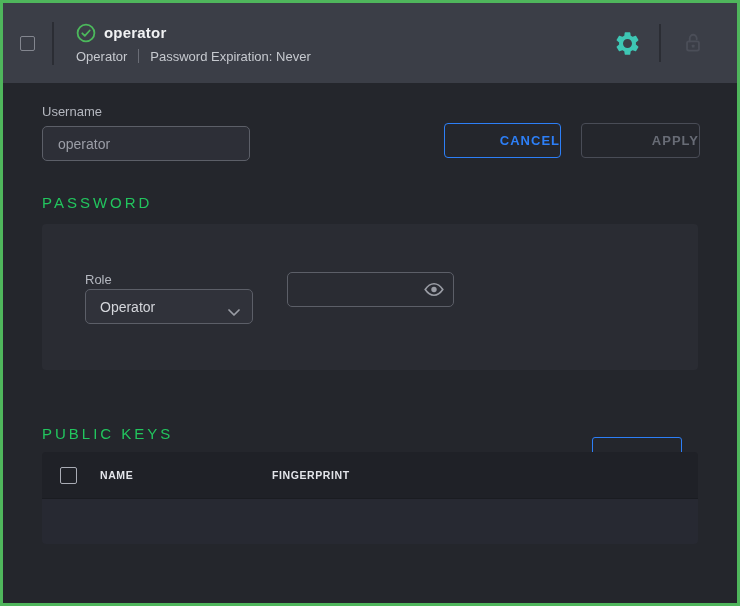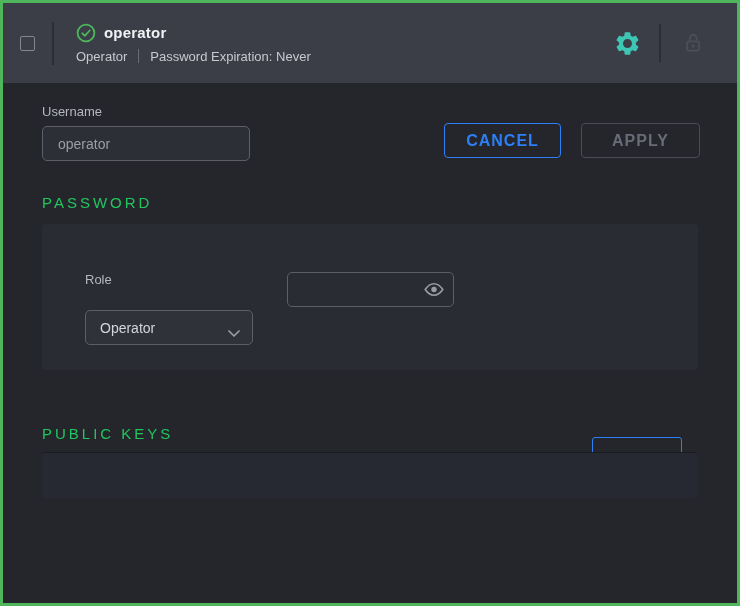--- a/index.html
+++ b/index.html
@@ -51,38 +51,39 @@
   .username-label { position: absolute; left: 39px; top: 101px; }
   .username-input {
     position: absolute; left: 39px; top: 123px;
     width: 208px; height: 35px;
     background: #2d2f37; border: 1px solid #5c5f68; border-radius: 5px;
     color: #9b9ea7; font-size: 14px; padding: 0 15px;
     font-family: "Liberation Sans", sans-serif; outline: none;
   }
   .btn {
     position: absolute; height: 35px; border-radius: 4px;
-    font-size: 16px; font-weight: bold; letter-spacing: 1px;
+    font-size: 13px; font-weight: bold; letter-spacing: 1px;
     background: transparent; cursor: pointer;
     font-family: "Liberation Sans", sans-serif;
+    text-align: right;
   }
   .btn-cancel { left: 441px; top: 120px; width: 117px; border: 1px solid #2d7ff7; color: #2d7ff7; }
   .btn-apply  { left: 578px; top: 120px; width: 119px; border: 1px solid #494c56; color: #686c76; cursor: default; }
 
   .section-heading {
     position: absolute; color: #22c55e; font-size: 15px; letter-spacing: 3px;
   }
   .password-heading { left: 39px; top: 191px; }
 
   .password-panel {
     position: absolute; left: 39px; top: 221px; width: 656px; height: 146px;
     background: #2a2c33; border-radius: 4px;
   }
   .panel-field { position: absolute; top: 48px; }
-  .panel-field .field-label { display: block; margin-bottom: 23px; }
+  .panel-field .field-label { display: block; margin-bottom: 2px; }
   .req-dot { color: #2d7ff7; font-size: 13px; vertical-align: 3px; margin-left: 2px; }
   .f-role { left: 43px; }
   .f-new  { left: 245px; }
   .f-conf { left: 447px; }
   .select-box {
     position: relative; width: 168px; height: 35px;
     background: #30323a; border: 1px solid #5c5f68; border-radius: 5px;
     display: flex; align-items: center; padding: 0 14px;
     color: #d4d6db; font-size: 14px; cursor: pointer;
   }
@@ -198,17 +199,22 @@
           </span>
         </div>
       </div>
 
     </div>
 
     <div class="section-heading pk-heading">PUBLIC KEYS</div>
     <button class="btn-add">ADD</button>
 
     <div class="pk-table">
+      <div class="pk-thead">
+        <div class="tbl-checkbox"></div>
+        <span class="col-hdr col-name">NAME</span>
+        <span class="col-hdr col-fp">FINGERPRINT</span>
+      </div>
       <div class="pk-empty-row"></div>
     </div>
 
   </div>
 </div>
 
 </body></html>

